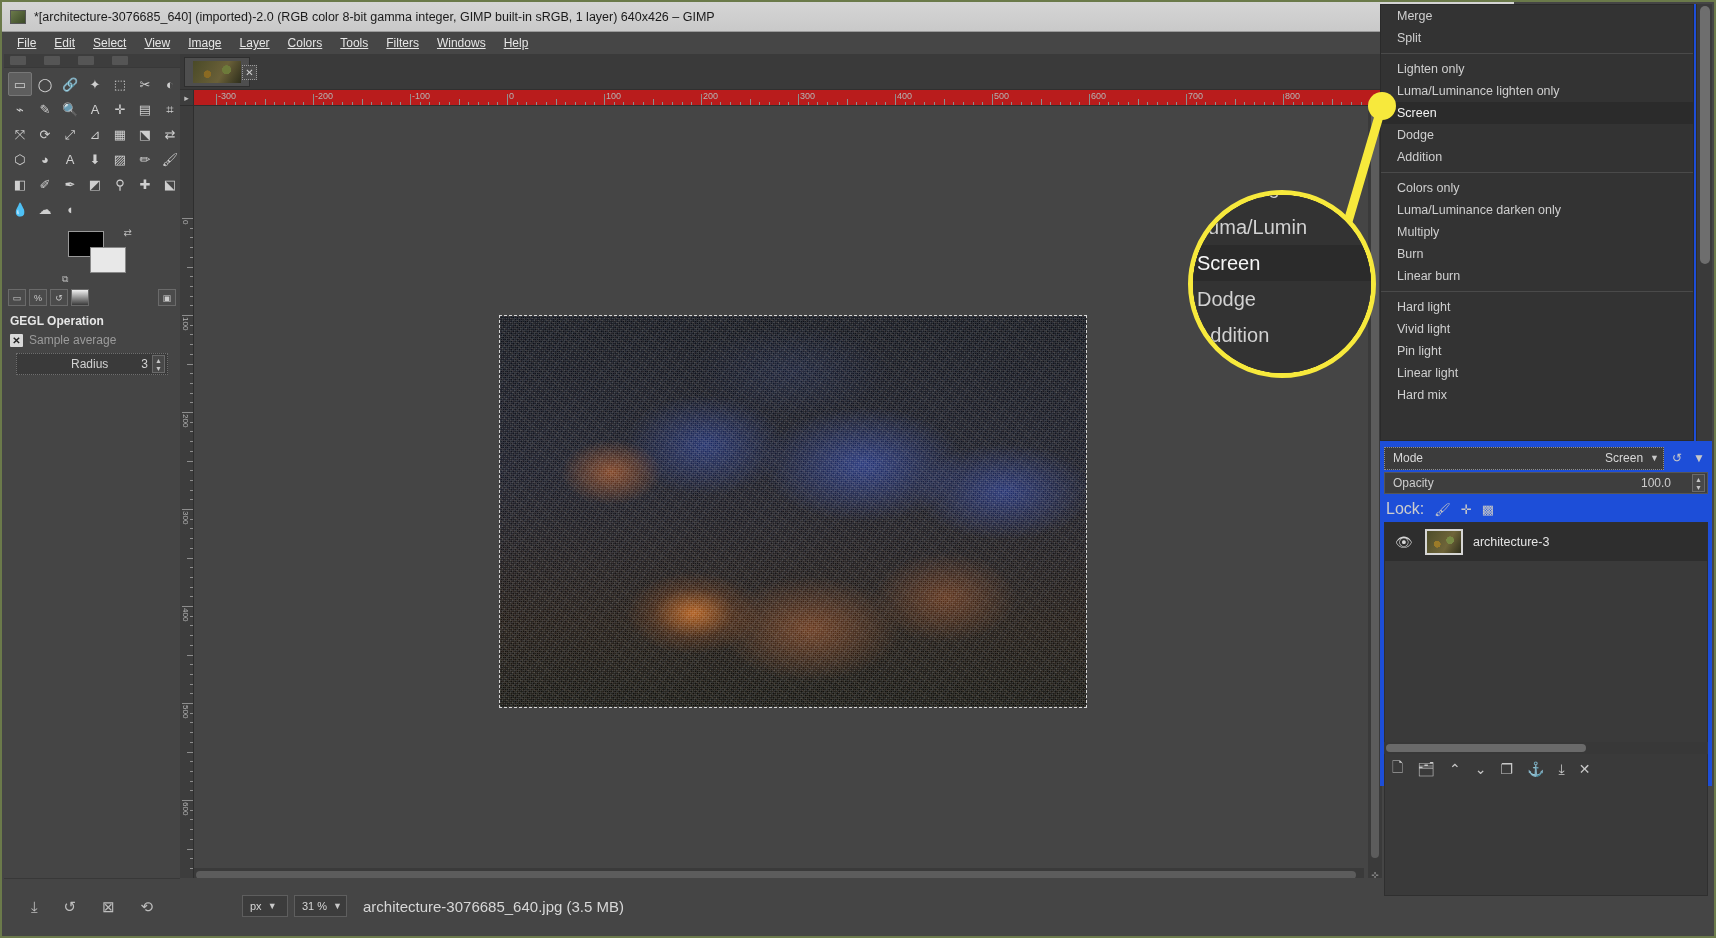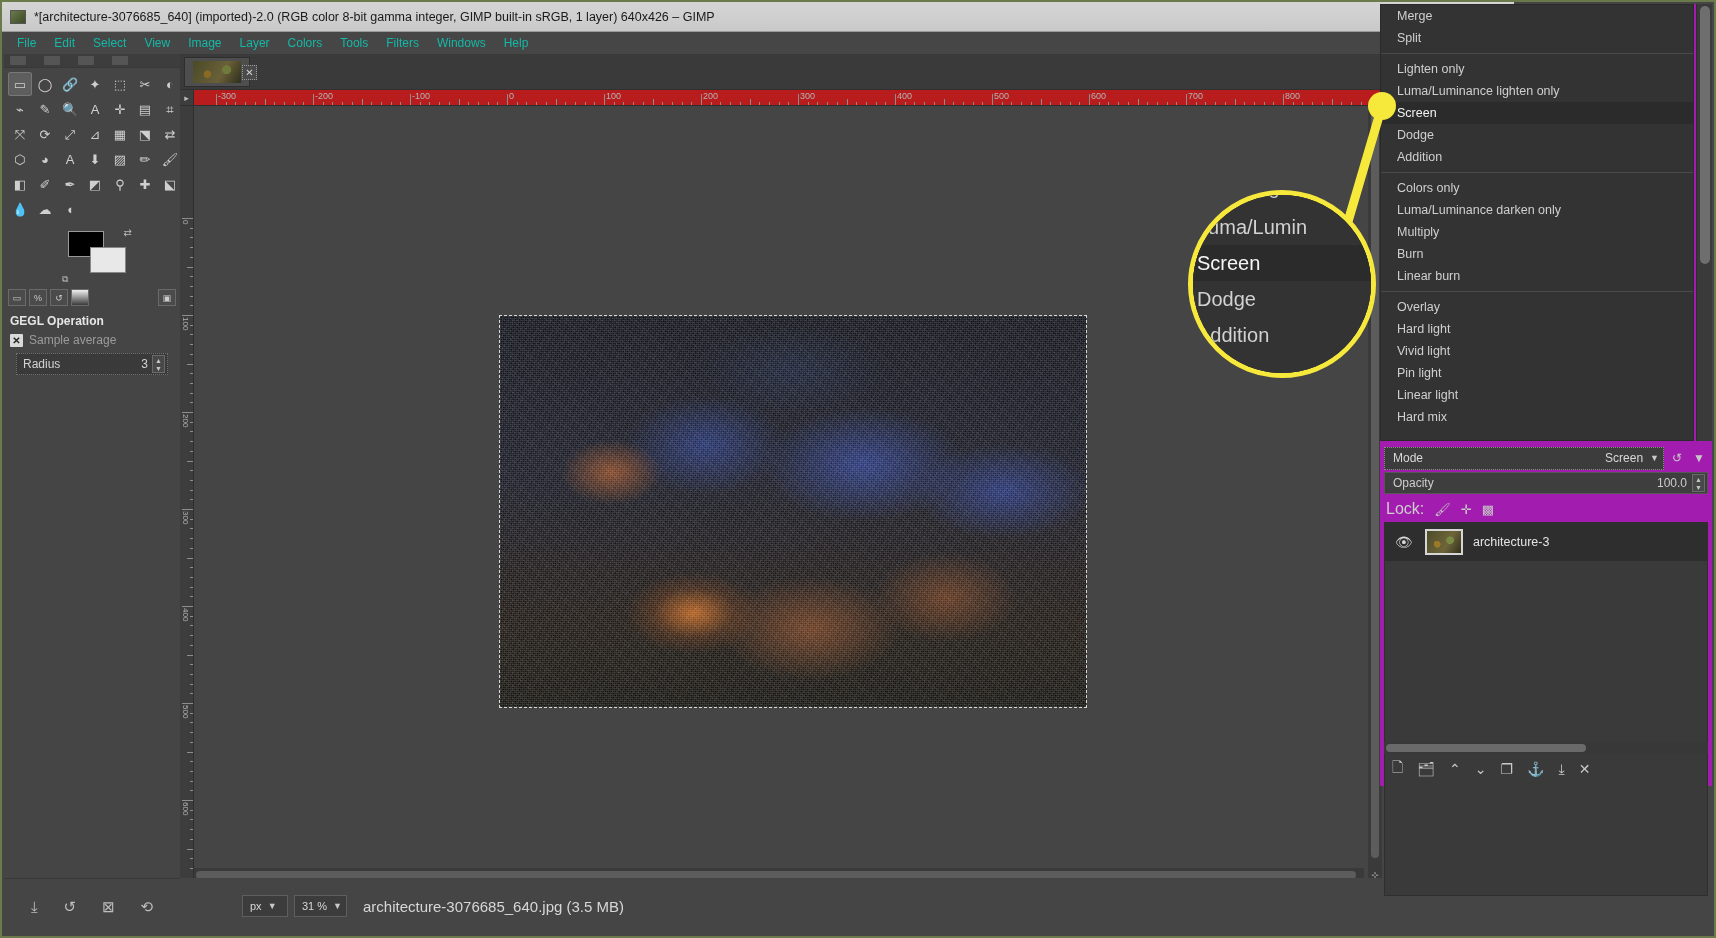--- a/index.html
+++ b/index.html
@@ -32,22 +32,22 @@
     font-size: 12.5px; color: #1a1a1a; white-space: nowrap;
   }
 
   
   .menubar {
     position: absolute; left: 0; top: 30px; width: 1380px; height: 22px;
     background: #464646;
     display: flex; align-items: center; padding-left: 6px;
   }
   .menubar .mi {
-    font-size: 12px; color: #14b8a6;
-    padding: 3px 9px; white-space: nowrap; cursor: default;
+    font-size: 12px; color: #e5e5e5;
+    padding: 3px 9px; white-space: nowrap; cursor: default; text-decoration: underline;
   }
 
   
   .toolbox {
     position: absolute; left: 2px; top: 52px; width: 176px; height: 828px;
     background: #454545;
   }
   .tool-tabstrip {
     height: 14px; width: 176px;
     background: #3d3d3d; border-bottom: 1px solid #383838;
@@ -107,21 +107,21 @@
     width: 13px; height: 13px; background:#d9d9d9; color:#222;
     font-size: 10px; display:flex; align-items:center; justify-content:center;
     border-radius: 1px; font-weight:bold;
   }
   .gegl-op-name { font-size: 12px; color: #9b9b9b; }
   .radius-row {
     margin: 6px 0 0 12px; width: 152px; height: 22px;
     background: #3a3a3a; border: 1px dotted #6e6e6e;
     display:flex; align-items:center; padding: 0 2px 0 6px;
   }
-  .radius-label { font-size: 12px; color: #d2d2d2; flex:1; }
+  .radius-label { font-size: 12px; color: #d2d2d2; flex:1;margin-left:48px; }
   .radius-val { font-size: 12px; color: #d2d2d2; margin-right: 4px; }
   .spin { display:flex; flex-direction:column; width: 13px; height:18px;
           border:1px solid #6a6a6a; background:#484848; }
   .spin span { flex:1; display:flex; align-items:center; justify-content:center;
                color:#c6c6c6; font-size: 7px; line-height:1; }
 
   
   .leftdock-bottom {
     position: absolute; left: 2px; bottom: 2px; width: 176px; height: 56px;
     background: #454545; border-top: 1px solid #383838;
@@ -249,21 +249,21 @@
     font-size: 11px; color:#d6d6d6;
   }
   .unit-combo { min-width: 46px; }
   .zoom-combo { min-width: 52px; }
   .caret { color:#c9c9c9; font-size: 9px; }
   .status-text { font-size: 15px; color: #d7d7d7; margin-left: 10px; }
 
   
   .rightdock {
     position:absolute; right: 2px; top: 2px; width: 332px; height: 782px;
-    background: #a21caf;
+    background: #1d4ed8;
   }
   
   .mode-list {
     position:absolute; left: 0; top: 0; width: 314px; height: 437px;
     background: #333333; border: 1px solid #2a2a2a;
   }
   .mode-item {
     height: 22px; display:flex; align-items:center; padding-left: 16px;
     font-size: 12.5px; color: #cfcfcf; cursor: default;
   }
@@ -287,21 +287,21 @@
     display:flex; align-items:center; padding: 0 4px 0 8px;
     font-size: 12px; color:#d8d8d8;
   }
   .mode-field .mf-val { margin-left:auto; margin-right: 7px; }
   .icon-btn { width: 18px; height: 20px; display:flex; align-items:center;
               justify-content:center; color:#c8c8c8; font-size: 12px; }
 
   .opacity-row {
     position:absolute; left: 4px; top: 468px; width: 324px; height: 22px;
     background: #3e3e3e; border: 1px solid #565656;
-    display:flex; align-items:center; padding: 0 2px 0 8px;
+    display:flex; align-items:center; padding: 0 2px 0 8px; gap: 16px;
   }
   .opacity-row .ol { font-size: 12px; color:#cdcdcd; flex:1; }
   .opacity-row .ov { font-size: 12px; color:#cdcdcd; margin-right: 5px; }
 
   .lock-row {
     position:absolute; left: 6px; top: 495px; width: 320px; height: 20px;
     display:flex; align-items:center; gap: 10px;
   }
   .lock-row .lk-label { font-size: 16px; color:#cdcdcd; }
   .lock-row .lk { color:#c6c6c6; font-size: 13px; }
@@ -739,21 +739,20 @@
         <div class="mode-item active">Screen</div>
         <div class="mode-item">Dodge</div>
         <div class="mode-item">Addition</div>
         <div class="mode-sep"></div>
         <div class="mode-item">Colors only</div>
         <div class="mode-item">Luma/Luminance darken only</div>
         <div class="mode-item">Multiply</div>
         <div class="mode-item">Burn</div>
         <div class="mode-item">Linear burn</div>
         <div class="mode-sep"></div>
-        <div class="mode-item">Overlay</div>
         <div class="mode-item">Hard light</div>
         <div class="mode-item">Vivid light</div>
         <div class="mode-item">Pin light</div>
         <div class="mode-item">Linear light</div>
         <div class="mode-item">Hard mix</div>
       </div>
     <div class="mode-scroll">
       <div class="mthumb"></div>
     </div>
 

